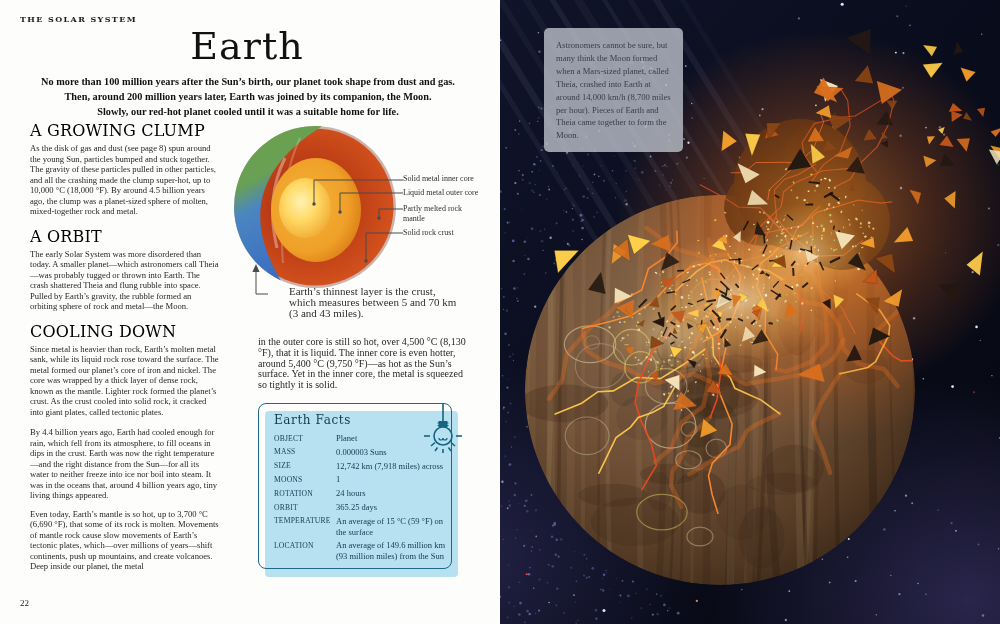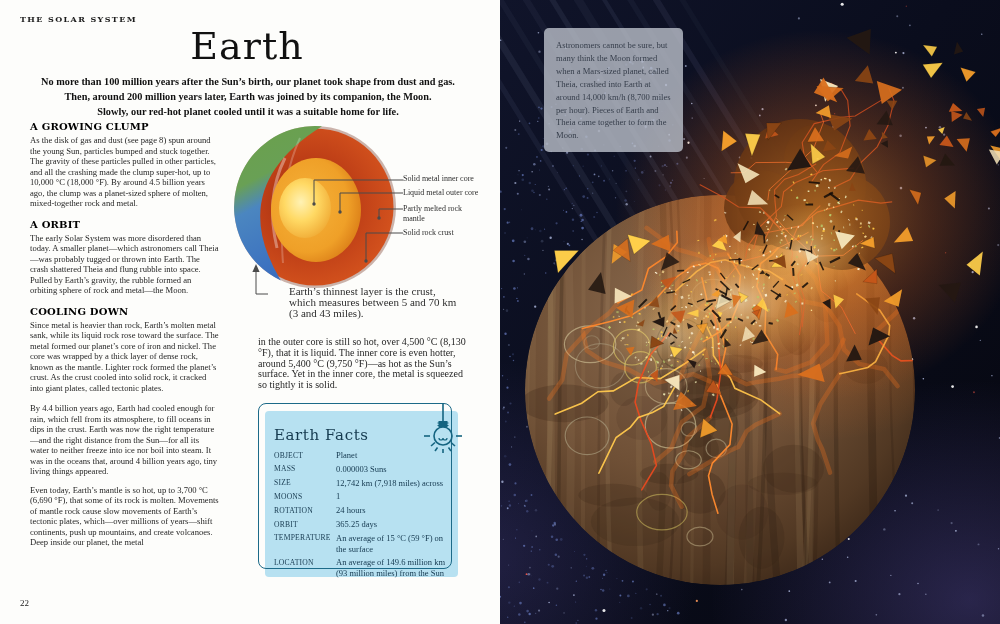--- a/index.html
+++ b/index.html
@@ -3,32 +3,32 @@
 <meta charset="utf-8">
 <style>
   html,body{margin:0;padding:0;background:#444;}
   .spread{position:relative;width:1000px;height:624px;overflow:hidden;background:#fca5a5;font-family:"Liberation Serif",serif;}
   .page-left{position:absolute;left:0;top:0;width:500px;height:624px;background:#fdfdfb;}
   .page-right{position:absolute;left:500px;top:0;width:500px;height:624px;background:#090b18;}
   .book-header{position:absolute;left:20px;top:14px;font-family:"DejaVu Serif",serif;font-size:8px;font-weight:bold;letter-spacing:1.4px;color:#1c1c1c;}
   .page-title{position:absolute;left:0;top:24px;width:494px;text-align:center;font-family:"DejaVu Serif",serif;font-size:38px;color:#111;letter-spacing:1px;}
   .intro{position:absolute;left:28px;top:74px;width:440px;text-align:center;font-weight:bold;font-size:10.3px;line-height:15px;color:#111;}
   .left-col{position:absolute;left:30px;top:121px;width:190px;color:#262626;}
-  .sec-head{font-family:"DejaVu Serif",serif;font-size:10px;font-weight:bold;color:#000;margin:0 0 3px 0;letter-spacing:.2px;}
+  .sec-head{font-family:"DejaVu Serif",serif;font-size:16px;font-weight:normal;color:#000;margin:0 0 3px 0;letter-spacing:.2px;}
   .sec-body,.para{font-size:8.6px;line-height:10.5px;margin:0 0 10px 0;text-align:left;}
   .para{margin-bottom:8px;}
   .page-number{position:absolute;left:20px;top:598px;font-size:9px;color:#222;}
   .diagram-svg{position:absolute;left:225px;top:118px;}
   .dg-label{position:absolute;font-size:8px;line-height:9.8px;color:#2e2e2e;}
   .dg-caption{position:absolute;left:273px;top:286px;width:175px;font-size:11px;line-height:11px;color:#2e2e2e;margin-left:16px;}
   .col2-para{position:absolute;left:258px;top:337px;width:212px;font-size:10px;line-height:10.8px;color:#262626;}
   .facts-bg{position:absolute;left:265px;top:411px;width:193px;height:166px;background:#b7e1f1;border-radius:4px;}
   .facts-outline{position:absolute;left:258px;top:403px;width:192px;height:164px;border:1.6px solid #1c6a88;border-radius:8px;}
   .facts-content{position:absolute;left:274px;top:413px;width:176px;}
-  .facts-title{font-family:"DejaVu Serif",serif;font-size:15px;color:#14394e;letter-spacing:.6px;margin:13px 0 6px 0;}
+  .facts-title{font-family:"DejaVu Serif",serif;font-size:12px;color:#14394e;letter-spacing:.6px;margin:0 0 6px 0;}
   .fact-row{display:flex;margin-bottom:2.6px;}
   .fact-label{width:62px;flex:none;font-size:7.6px;letter-spacing:.2px;color:#1d4056;line-height:10.6px;padding-top:.6px;}
   .fact-value{flex:1;font-size:8.5px;line-height:11px;color:#14384f;}
   .bulb-icon{position:absolute;left:421px;top:398px;}
   .illus-caption{position:absolute;left:44px;top:28px;width:116px;padding:11px 11px 10px 12px;background:rgba(188,193,203,.8);border-radius:5px;font-size:8.6px;line-height:12.9px;color:#363e4b;}
 </style>
 </head>
 <body>
 
 <div class="spread">

